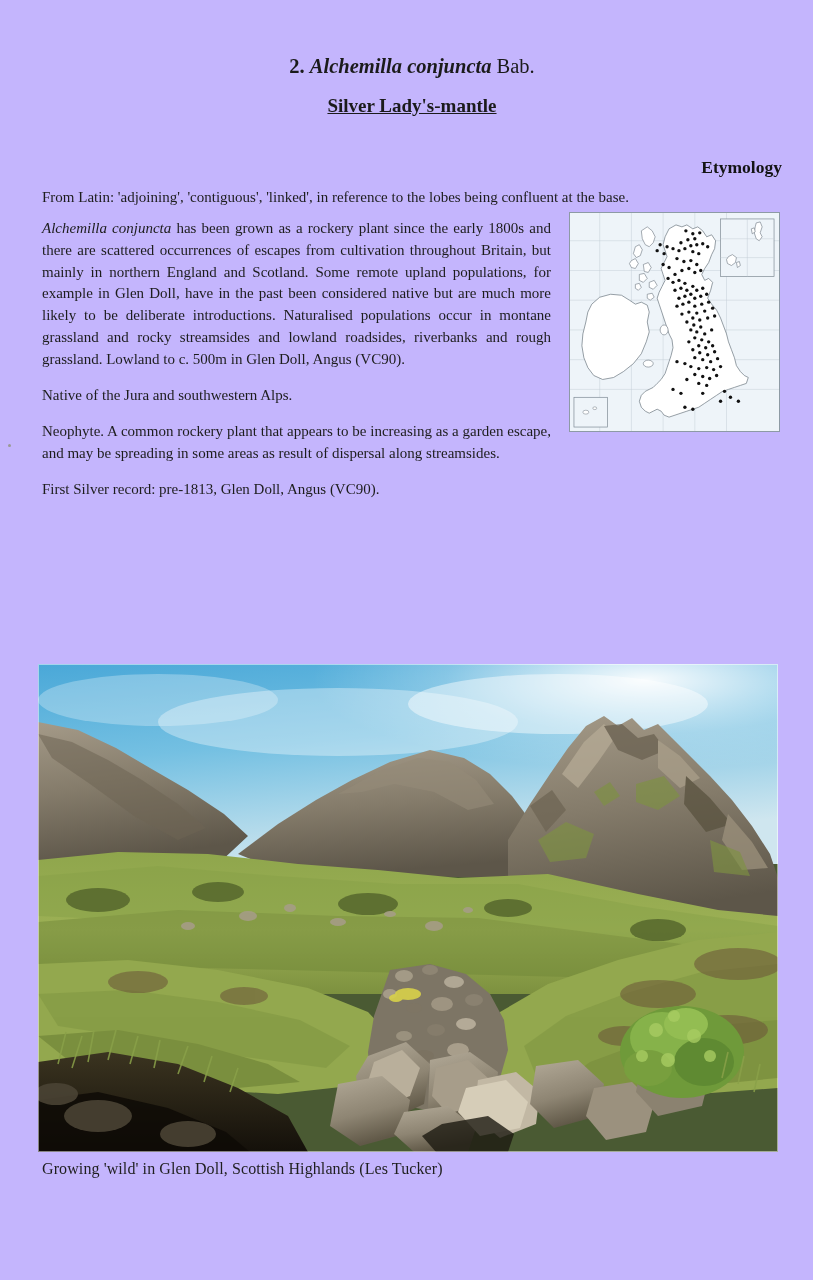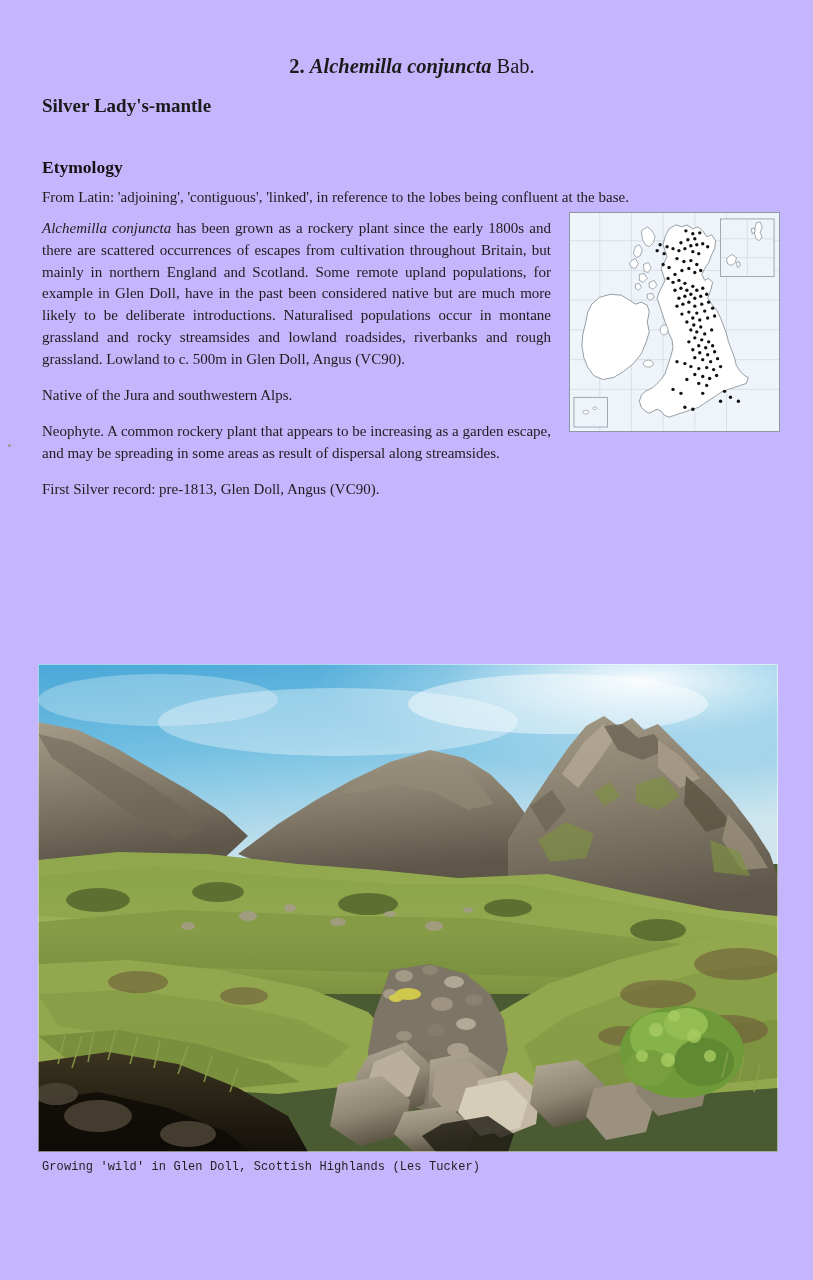--- a/index.html
+++ b/index.html
@@ -48,32 +48,34 @@
     margin: 0;
     padding-top: 54px;
     line-height: 1.2;
     color: #1b1b1b;
   }
   .species-title .sp-num { font-weight: bold; }
   .species-title .sp-latin { font-weight: bold; }
   .species-title .sp-auth { font-weight: normal; }
 
   .common-name {
-    text-align: left;
+    text-align: center;
     font-size: 19px;
     margin: 0;
     padding-top: 16px;
     color: #1b1b1b;
+    text-decoration: underline;
   }
 
   .sec-head {
     font-weight: bold;
     font-size: 17.5px;
     margin: 0;
     color: #141414;
+    text-align: right;
   }
   .sec-head.etymology { padding-top: 40px; }
   .sec-head.distribution { padding-top: 36px; }
 
   p.body {
     font-size: 15px;
     line-height: 1.465;
     margin: 0;
     text-align: justify;
     color: #1d1d1d;
@@ -119,22 +121,22 @@
     overflow: hidden;
     background: #4a5a33;
   }
   .photo svg { display:block; width:100%; height:100%; }
 
   .photo-caption {
     position: absolute;
     left: 42px;
     top: 1160px;
     width: 700px;
-    font-family: Liberation Mono, monospace;
-    font-size: 12px;
+    font-family: Liberation Serif, serif;
+    font-size: 16px;
     color: #1f1f1f;
     letter-spacing: 0.1px;
   }
 
   .page-number {
     position: absolute;
     left: 36px;
     top: 1288px;
     font-size: 17.5px;
     color: #3a3a3a;

